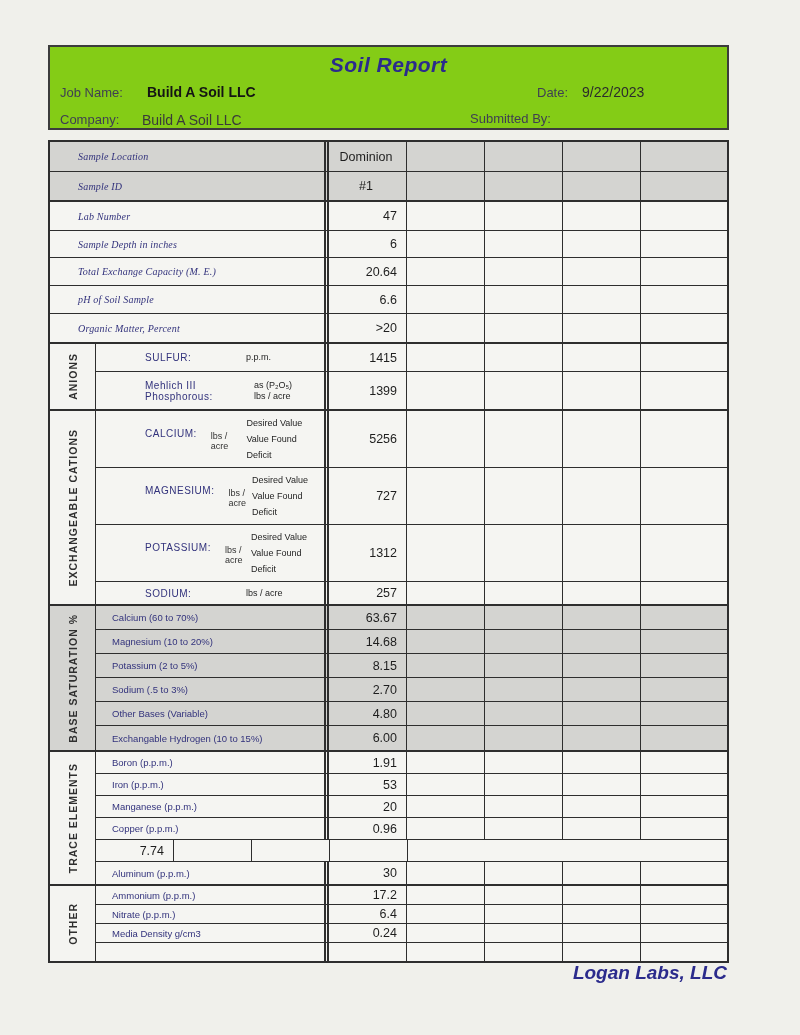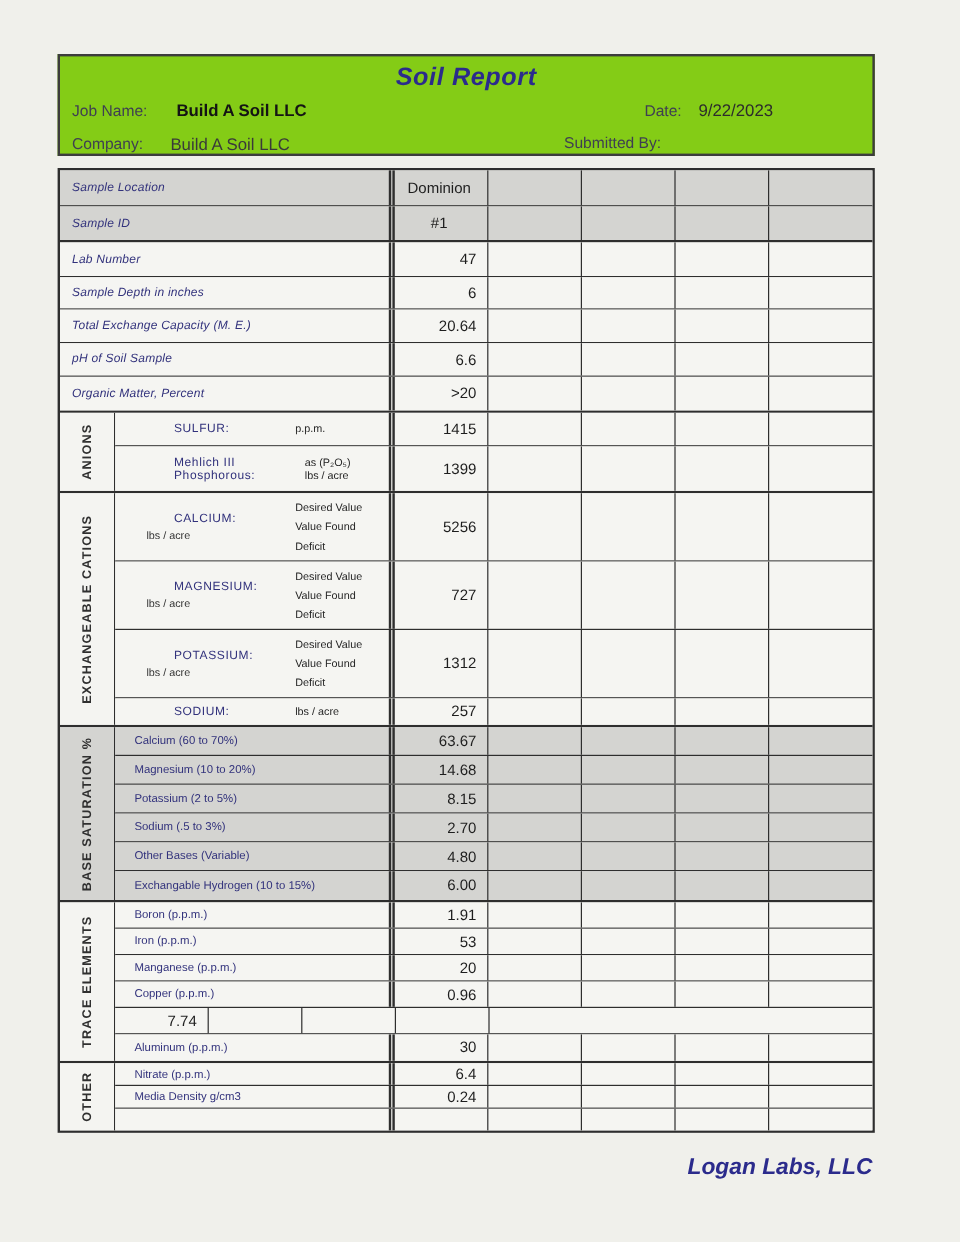--- a/index.html
+++ b/index.html
@@ -64,29 +64,29 @@
   .lc { flex:0 0 233px; border-right:5px double #2e2e2e;
         display:flex; align-items:center; }
   .lc.wide { flex:0 0 279px; }
   .vc { flex:0 0 78px; border-right:1px solid #2e2e2e;
         display:flex; align-items:center; justify-content:flex-end;
         padding-right:9px; font-size:12.5px; color:#1e1e1e; }
   .vc.center { justify-content:center; padding-right:3px; }
   .vc:last-child { flex:1; border-right:none; }
 
   .info-label { font-size:10px; font-style:italic; color:#32327c;
-                padding-left:10px; letter-spacing:0.2px; }
+                padding-left:28px; letter-spacing:0.2px;font-family:Liberation Serif, serif; }
   .sec-label  { font-size:10px; color:#32327c; letter-spacing:0.5px;margin-left:37px; }
   .small-label{ font-size:9.5px; color:#32327c; padding-left:16px; }
 
   
   .lc-flex { padding-left:12px; padding-right:4px; }
   .unit-block { margin-left:auto; width:74px; font-size:9px; color:#252525;
                 line-height:11px; text-align:left; }
-  .cl-left { display:flex; flex-direction:column; justify-content:center; }
+  .cl-left { display:flex; flex-direction:row; justify-content:center; }
   .cl-sub { font-size:9px; color:#333; margin:3px 0 0 14px; }
   .legend-block { margin-left:auto; width:74px; font-size:9px; color:#252525;
                   line-height:16px; text-align:left; }
 
   
   .footer {
     position:absolute; left:48px; top:962px; width:681px;
     text-align:right; padding-right:2px;
     font-size:19px; font-weight:bold; font-style:italic; color:#2b2b8c;
   }
@@ -473,20 +473,32 @@
       </div>
     </div>
 
     <div class="section">
       <div class="section-cell">
           <span>OTHER</span>
         </div>
       <div class="rows">
         <div class="row h19">
           <div class="lc">
+              <span class="small-label">Ammonium  (p.p.m.)</span>
+            </div>
+          <div class="vc">
+              <span>17.2</span>
+            </div>
+          <div class="vc"></div>
+            <div class="vc"></div>
+            <div class="vc"></div>
+            <div class="vc"></div>
+        </div>
+        <div class="row h19">
+          <div class="lc">
               <span class="small-label">Nitrate  (p.p.m.)</span>
             </div>
           <div class="vc">
               <span>6.4</span>
             </div>
           <div class="vc"></div>
             <div class="vc"></div>
             <div class="vc"></div>
             <div class="vc"></div>
         </div>

